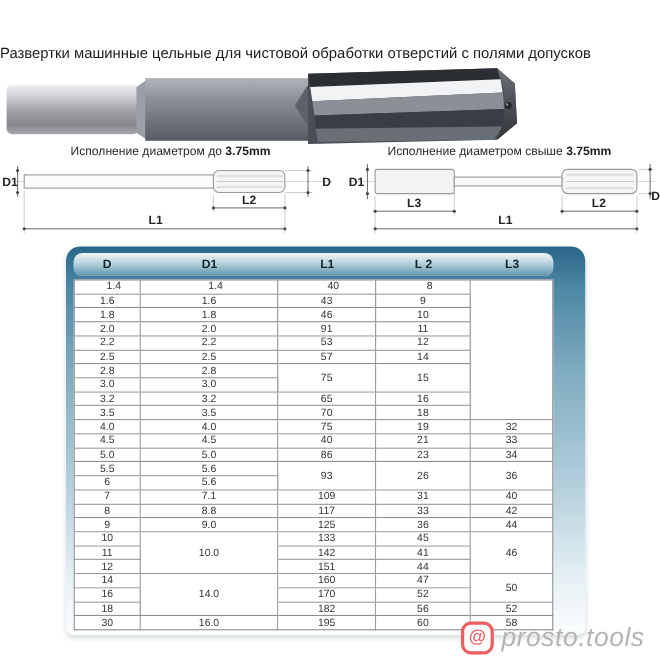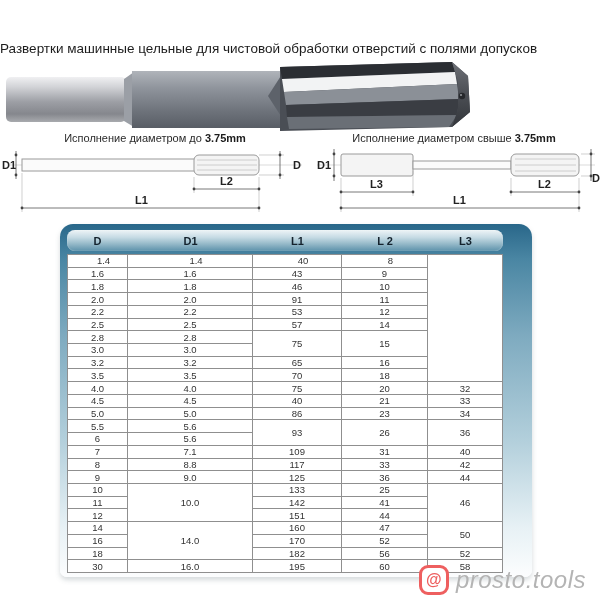--- a/index.html
+++ b/index.html
@@ -260,21 +260,21 @@
       <tr>
           <td>3.5</td>
           <td>3.5</td>
           <td>70</td>
           <td>18</td>
         </tr>
       <tr>
           <td>4.0</td>
           <td>4.0</td>
           <td>75</td>
-          <td>20</td>
+          <td>19</td>
           <td>32</td>
         </tr>
       <tr>
           <td>4.5</td>
           <td>4.5</td>
           <td>40</td>
           <td>21</td>
           <td>33</td>
         </tr>
       <tr>
@@ -313,21 +313,21 @@
           <td>9</td>
           <td>9.0</td>
           <td>125</td>
           <td>36</td>
           <td>44</td>
         </tr>
       <tr>
           <td>10</td>
           <td rowspan="3">10.0</td>
           <td>133</td>
-          <td>25</td>
+          <td>45</td>
           <td rowspan="3">46</td>
         </tr>
       <tr>
           <td>11</td>
           <td>142</td>
           <td>41</td>
         </tr>
       <tr>
           <td>12</td>
           <td>151</td>

